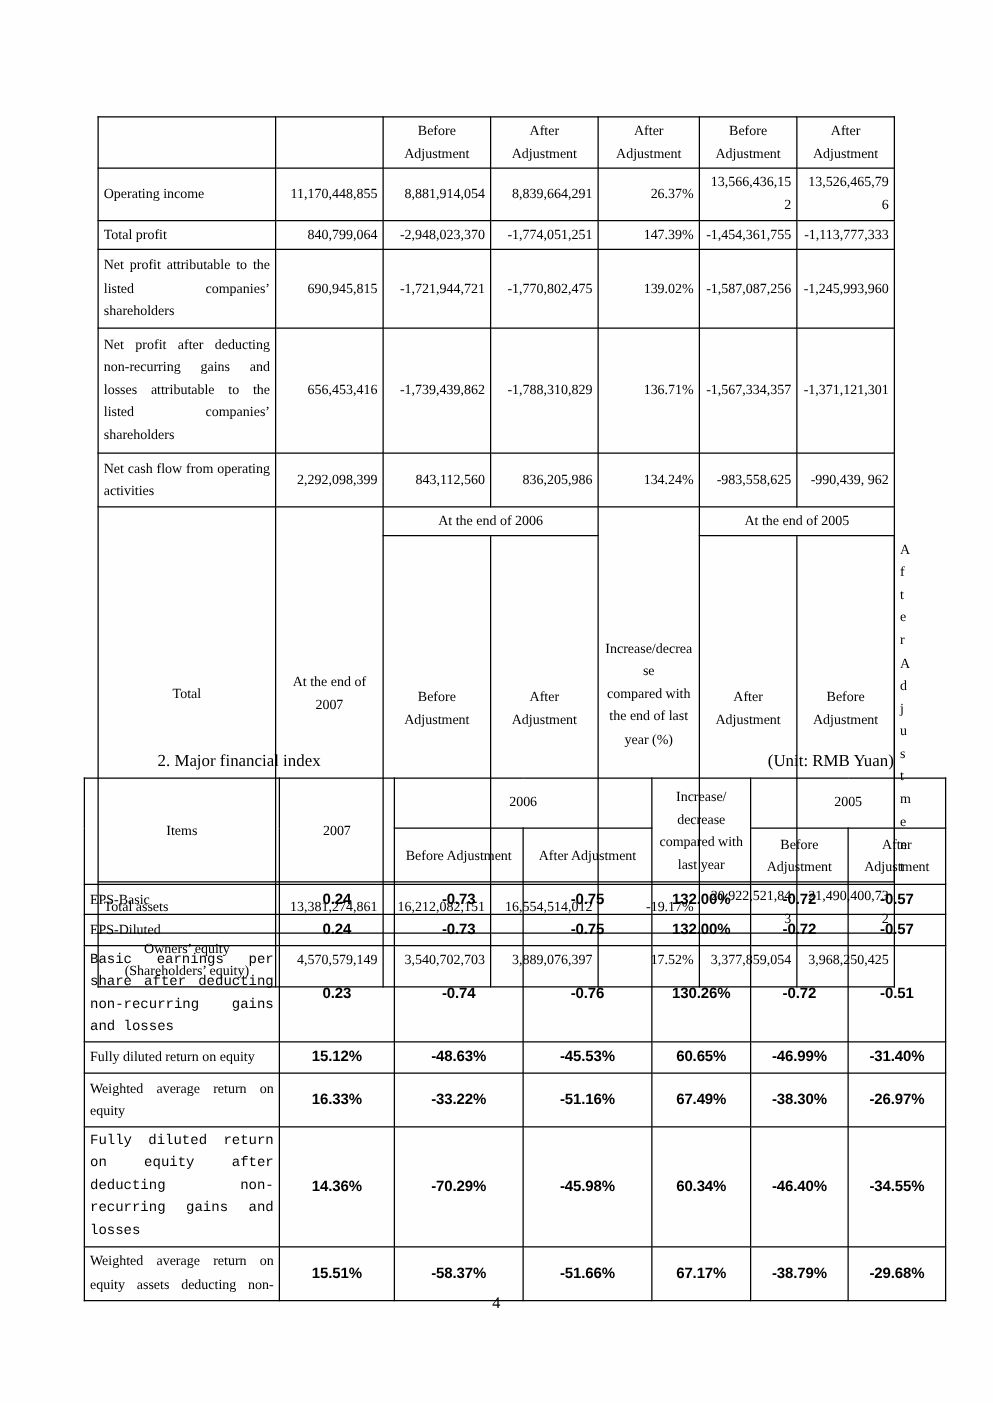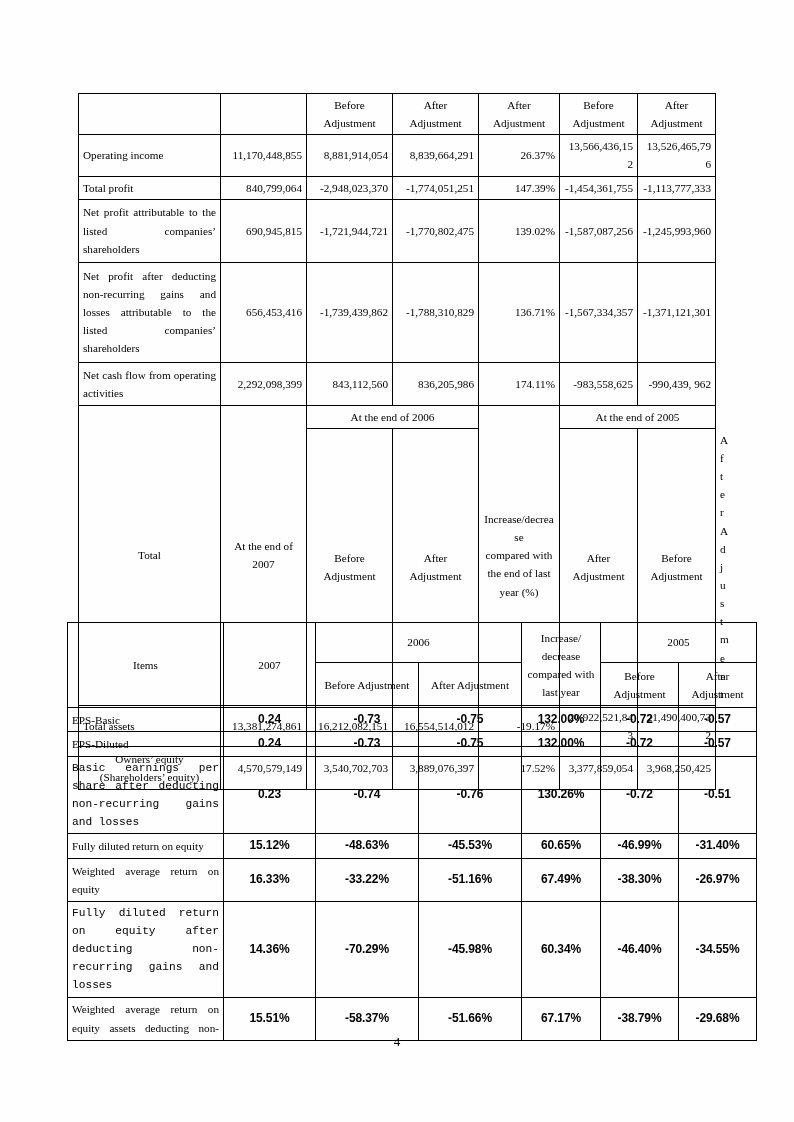--- a/index.html
+++ b/index.html
@@ -188,21 +188,21 @@
           <td class="r">136.71%</td>
           <td class="r">-1,567,334,357</td>
           <td class="r">-1,371,121,301</td>
         </tr>
 
         <tr>
           <td class="just" style="height:38px">Net cash flow from operating activities</td>
           <td class="r">2,292,098,399</td>
           <td class="r">843,112,560</td>
           <td class="r">836,205,986</td>
-          <td class="r">174.11%</td>
+          <td class="r">134.24%</td>
           <td class="r">-983,558,625</td>
           <td class="r">-990,439, 962</td>
         </tr>
 
         <tr>
           <td class="c mid" rowspan="2" style="height:62px">Total</td>
           <td class="c mid" rowspan="2">
             <span class="stk">At the end of</span>
             <span class="stk">2007</span>
           </td>
@@ -254,20 +254,24 @@
           <td class="r">3,540,702,703</td>
           <td class="r">3,889,076,397</td>
           <td class="r">17.52%</td>
           <td class="r">3,377,859,054</td>
           <td class="r">3,968,250,425</td>
         </tr>
       </tbody>
     </table>
   </div>
 
+  <div class="sec-line">
+    <span class="sec-title">2. Major financial index</span>
+    <span class="sec-unit">(Unit: RMB Yuan)</span>
+  </div>
 
   <div class="tbl2-wrap">
     <table class="fin">
       <colgroup>
         <col style="width:156px">
           <col style="width:92px">
           <col style="width:103px">
         <col style="width:103px">
           <col style="width:79px">
           <col style="width:78px">

